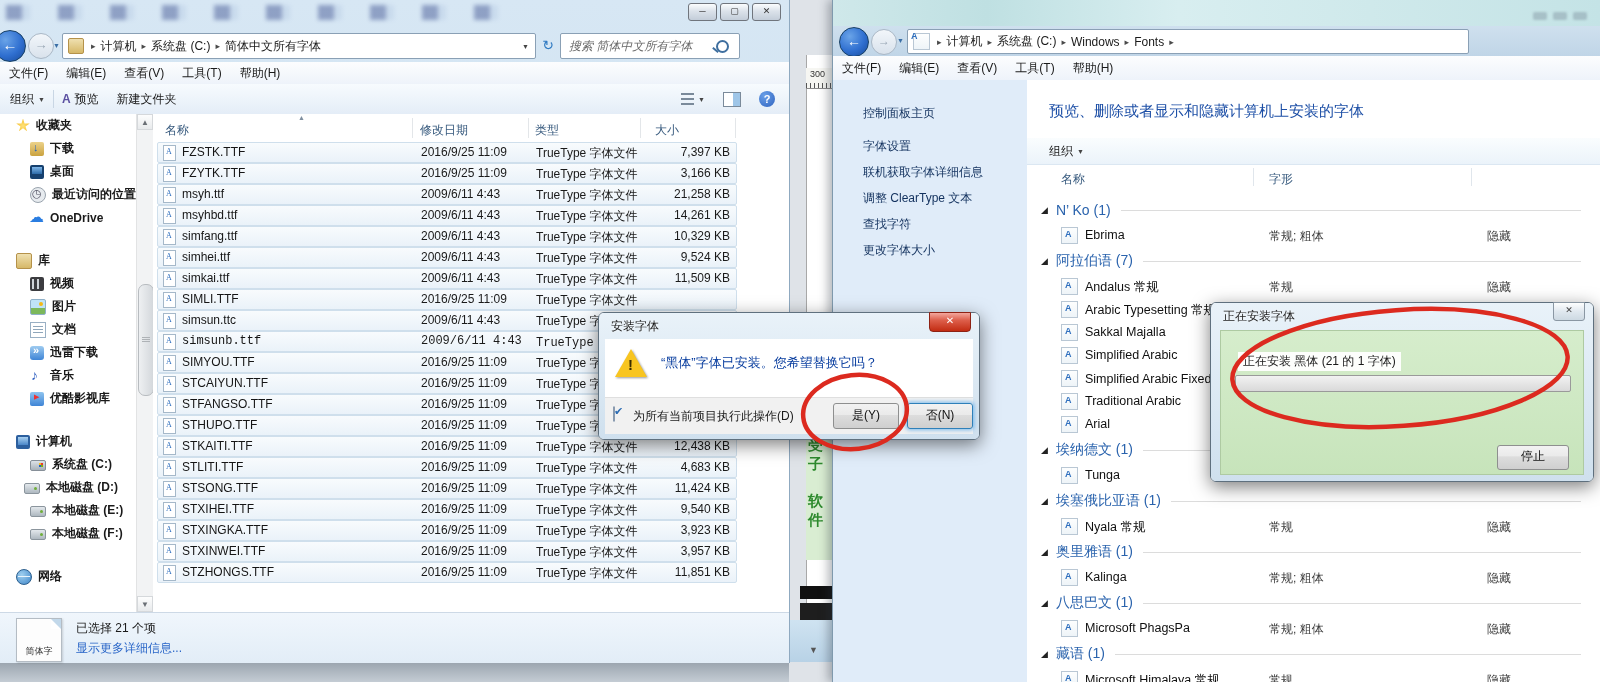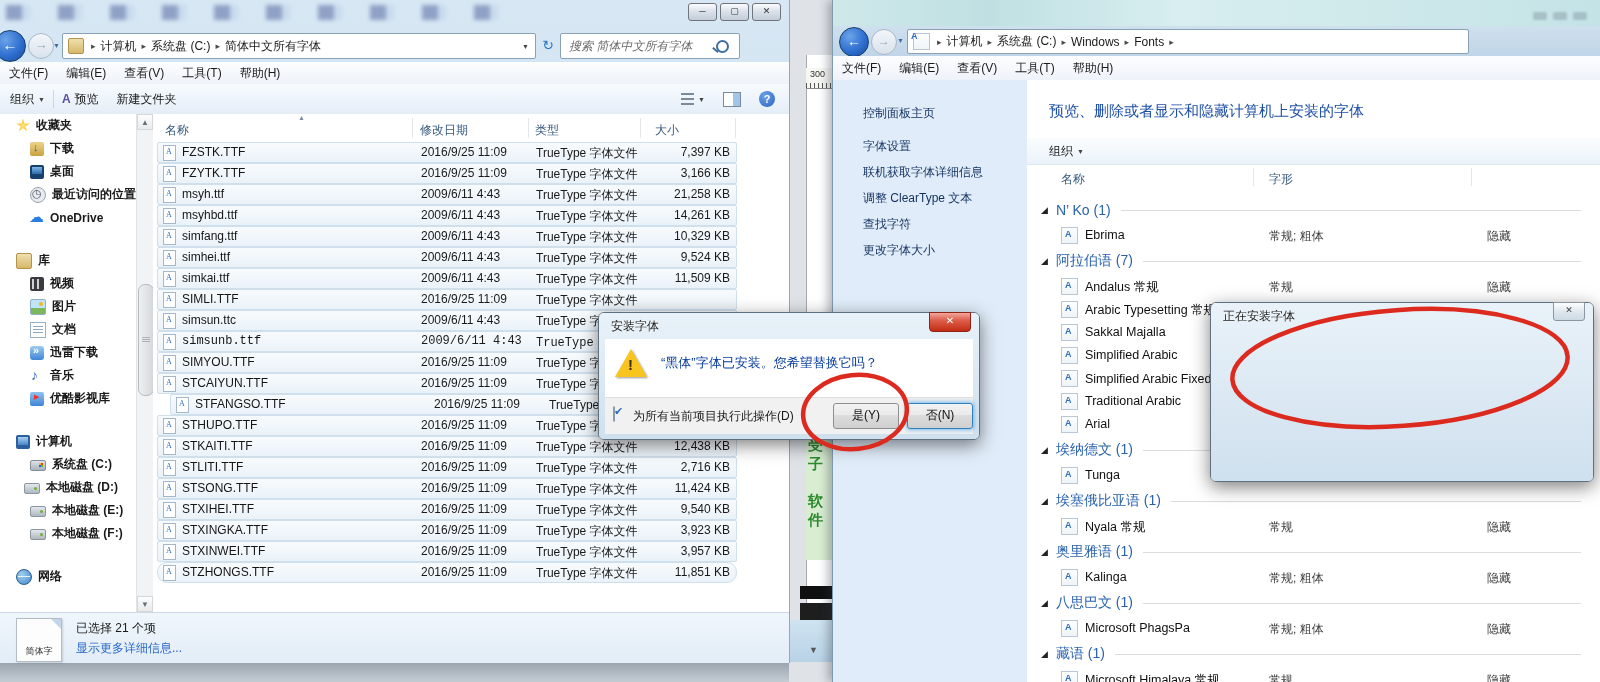--- a/index.html
+++ b/index.html
@@ -381,21 +381,21 @@
             <span class="cell-type">TrueType 字体文件</span>
             <span class="cell-size"></span>
           </div>
           <div class="lrow" style="left: 4px; top: 259px;">
             <span class="fileic"></span>
             <span class="cell-name">STCAIYUN.TTF</span>
             <span class="cell-date">2016/9/25 11:09</span>
             <span class="cell-type">TrueType 字体文件</span>
             <span class="cell-size"></span>
           </div>
-          <div class="lrow" style="left: 17px; top: 280px;">
+          <div class="lrow" style="left: 4px; top: 280px;">
             <span class="fileic"></span>
             <span class="cell-name">STFANGSO.TTF</span>
             <span class="cell-date">2016/9/25 11:09</span>
             <span class="cell-type">TrueType 字体文件</span>
             <span class="cell-size"></span>
           </div>
           <div class="lrow" style="left: 4px; top: 301px;">
             <span class="fileic"></span>
             <span class="cell-name">STHUPO.TTF</span>
             <span class="cell-date">2016/9/25 11:09</span>
@@ -407,21 +407,21 @@
             <span class="cell-name">STKAITI.TTF</span>
             <span class="cell-date">2016/9/25 11:09</span>
             <span class="cell-type">TrueType 字体文件</span>
             <span class="cell-size">12,438 KB</span>
           </div>
           <div class="lrow" style="left: 4px; top: 343px;">
             <span class="fileic"></span>
             <span class="cell-name">STLITI.TTF</span>
             <span class="cell-date">2016/9/25 11:09</span>
             <span class="cell-type">TrueType 字体文件</span>
-            <span class="cell-size">2,716 KB</span>
+            <span class="cell-size">4,683 KB</span>
           </div>
           <div class="lrow" style="left: 4px; top: 364px;">
             <span class="fileic"></span>
             <span class="cell-name">STSONG.TTF</span>
             <span class="cell-date">2016/9/25 11:09</span>
             <span class="cell-type">TrueType 字体文件</span>
             <span class="cell-size">11,424 KB</span>
           </div>
           <div class="lrow" style="left: 4px; top: 385px;">
             <span class="fileic"></span>
@@ -437,21 +437,21 @@
             <span class="cell-type">TrueType 字体文件</span>
             <span class="cell-size">3,923 KB</span>
           </div>
           <div class="lrow" style="left: 4px; top: 427px;">
             <span class="fileic"></span>
             <span class="cell-name">STXINWEI.TTF</span>
             <span class="cell-date">2016/9/25 11:09</span>
             <span class="cell-type">TrueType 字体文件</span>
             <span class="cell-size">3,957 KB</span>
           </div>
-          <div class="lrow" style="left: 4px; top: 448px; border-radius: 10px;">
+          <div class="lrow" style="left: 4px; top: 448px;">
             <span class="fileic"></span>
             <span class="cell-name">STZHONGS.TTF</span>
             <span class="cell-date">2016/9/25 11:09</span>
             <span class="cell-type">TrueType 字体文件</span>
             <span class="cell-size">11,851 KB</span>
           </div>
         </div>
     </div>
 
     <div class="abs statusbar" style="left:0;top:612px;width:789px;height:50px;">
@@ -648,20 +648,25 @@
         <div class="warn-tri abs" style="left:10px;top:10px;"></div>
         <div class="abs" style="left:56px;top:15px;color:#073c9e;font-size:13px;white-space:nowrap;">“黑体”字体已安装。您希望替换它吗？</div>
       </div>
     </div>
   </div>
 
   <div class="abs dialog" style="left:1210px;top:302px;width:382px;height:178px;">
     <div class="dlg-frame">
       <div class="dlg-title">正在安装字体</div>
       <div class="dlg-close-gray">✕</div>
+      <div class="abs" style="left:9px;top:27px;width:362px;height:143px;background:linear-gradient(#d6edcc,#c7e4bb);border:1px solid #aecaa2;">
+        <span class="abs" style="left:17px;top:21px;background:#fdfefc;padding:1px 5px;white-space:nowrap;">正在安装 黑体 (21 的 1 字体)</span>
+        <div class="abs" style="left:14px;top:44px;width:334px;height:15px;border:1px solid #9a9a9a;border-radius:2px;background:linear-gradient(#f2f2f2,#d9d9d9);"></div>
+        <div class="btn abs" style="left:276px;top:114px;width:70px;height:23px;line-height:21px;">停止</div>
+      </div>
     </div>
   </div>
 
   <svg class="abs annot" width="1600" height="682">
     <ellipse cx="855" cy="412" rx="52" ry="37" fill="none" stroke-width="4.5" transform="rotate(-6 855 412)" class="redstroke" stroke="#dc2a1f"></ellipse>
     <ellipse cx="1400" cy="368" rx="168" ry="58" fill="none" stroke-width="4.5" transform="rotate(-4 1400 368)" class="redstroke" stroke="#dc2a1f"></ellipse>
   </svg>
 
 </div>
 

